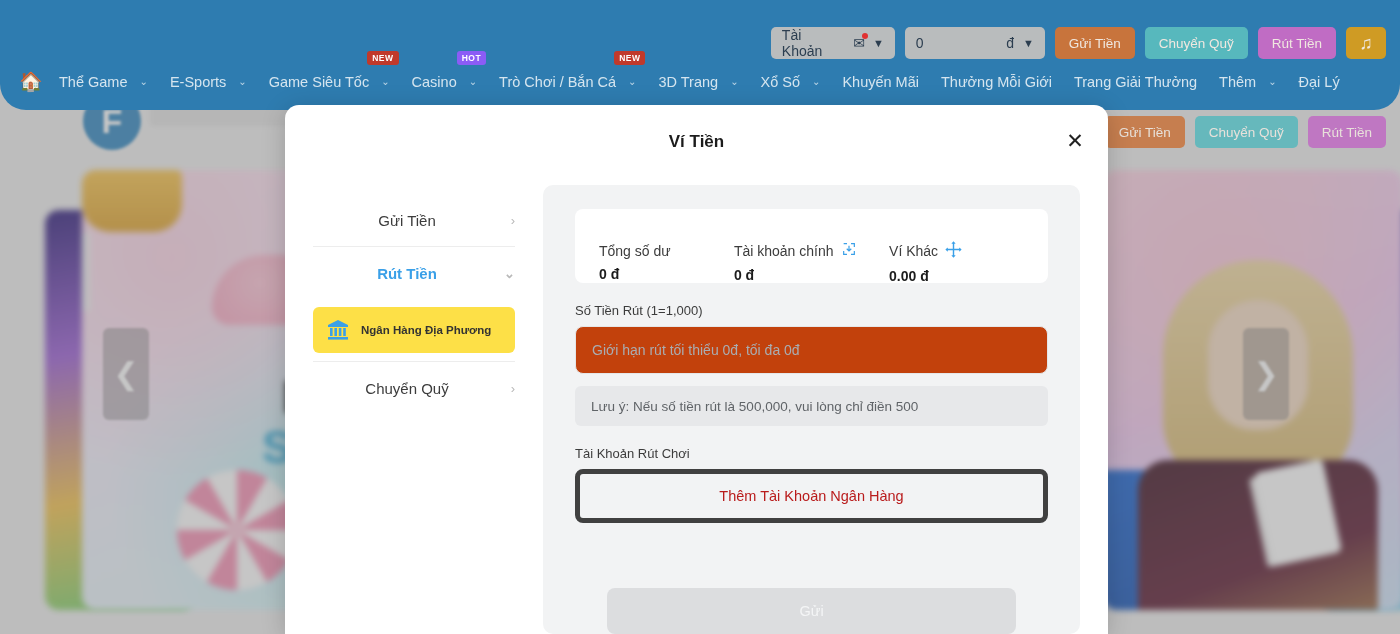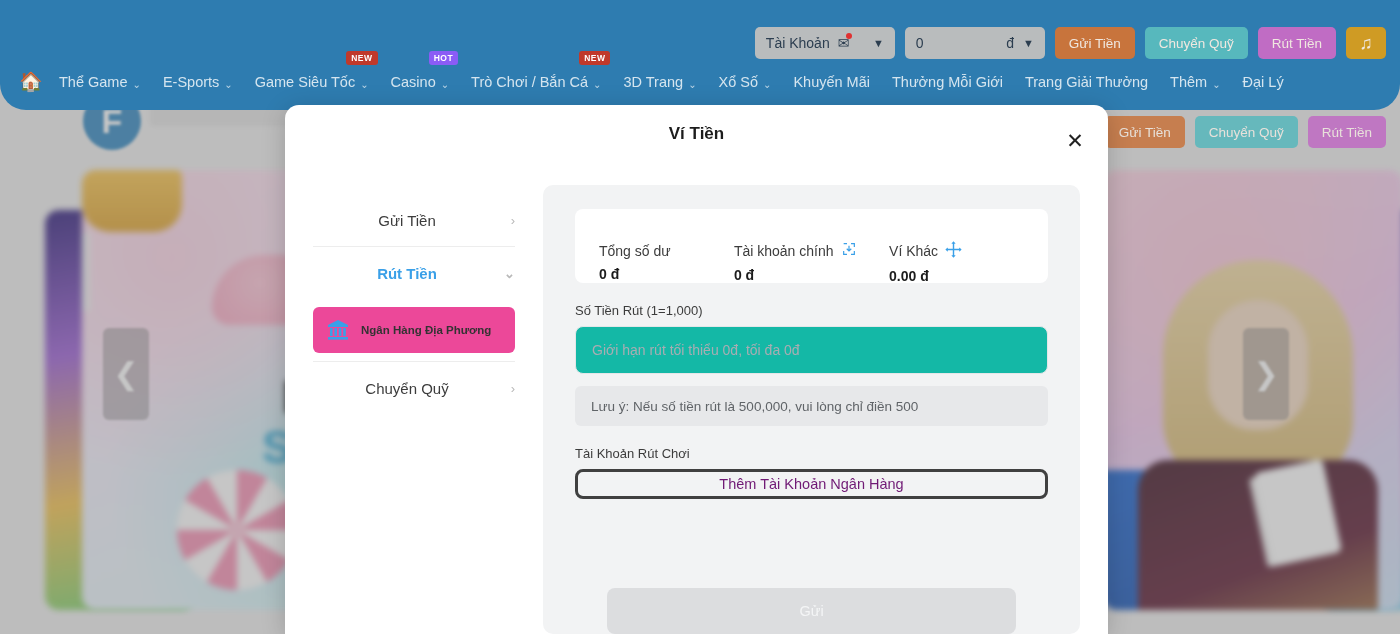--- a/index.html
+++ b/index.html
@@ -110,36 +110,36 @@
     position:absolute; left:24px; top:14px;
     font-size:38px; font-weight:bold; letter-spacing:1px;
     color:#9fb8c9; font-family:"DejaVu Sans", sans-serif;
   }
   .nav {
     position:absolute; left:14px; top:70px; display:flex; align-items:center; gap:0;
   }
   .home-icon { width:34px; display:flex; justify-content:center; color:#cfe0ea; font-size:19px; }
   .nav-item {
     position:relative; color:#d5e5ef; font-size:14.5px; padding:0 11px;
-    white-space:nowrap; display:flex; align-items:flex-end; gap:5px;
+    white-space:nowrap; display:flex; align-items:center; gap:12px;
   }
   .caret { font-size:10px; opacity:.85; }
   .tag {
     position:absolute; top:-23px; right:2px; font-size:8.5px; font-weight:bold;
     color:#fff; padding:2px 5px; border-radius:3px; letter-spacing:.5px;
   }
   .tag.new { background:#c0392b; }
   .tag.hot { background:#8b5cf6; }
 
   .header-right { position:absolute; right:14px; top:27px; display:flex; align-items:center; gap:10px; }
   .pill {
     height:32px; border-radius:5px; background:#b9bcbd; color:#2c3e50;
     display:flex; align-items:center; font-size:14px; padding:0 11px; gap:8px;
   }
-  .pill.account { width:140px; }
+  .pill.account { width:124px; }
   .pill.balance { width:140px; justify-content:space-between; }
   .mail-ico { position:relative; font-size:14px; }
   .mail-dot { position:absolute; right:-3px; top:-2px; width:6px; height:6px; background:#e03131; border-radius:50%; }
   .hbtn {
     height:32px; border-radius:5px; color:#f0e8e0; font-size:13.5px;
     display:flex; align-items:center; justify-content:center; padding:0 14px;
   }
   .hbtn.deposit  { background:#c8743c; }
   .hbtn.transfer { background:#57b8bd; }
   .hbtn.withdraw { background:#c06cc4; }
@@ -149,42 +149,42 @@
   .ghost-btns { position:absolute; right:14px; top:116px; display:flex; gap:10px; z-index:4; filter:blur(.6px); }
   .ghost-btns .hbtn { opacity:.85; }
 
   
   .modal {
     position:absolute; left:285px; top:105px; width:823px; height:529px;
     background:#ffffff; border-radius:14px 14px 0 0; z-index:20;
     overflow:hidden; box-shadow:0 4px 24px rgba(0,0,0,.18);
   }
   .modal-title {
-    position:absolute; top:19px; left:0; width:100%; text-align:center;
+    position:absolute; top:27px; left:0; width:100%; text-align:center;
     font-size:17px; font-weight:bold; color:#1c1c1c;
   }
   .modal-close {
     position:absolute; right:20px; top:22px; width:26px; height:26px;
     display:flex; align-items:center; justify-content:center;
     font-size:21px; color:#222; line-height:1;
   }
 
   .modal-body { position:absolute; left:0; top:68px; width:100%; bottom:0; display:flex; }
 
   
   .wallet-nav { width:258px; padding:22px 28px 0 28px; }
   .wnav-row {
     height:52px; display:flex; align-items:center; justify-content:space-between;
     font-size:15px; color:#3c3c3c; border-bottom:1px solid #ededed;
   }
   .wnav-row.active { color:#3aa0e8; font-weight:bold; }
   .wnav-row .label { flex:1; text-align:center; }
   .wnav-row .chev { width:14px; text-align:right; color:#b9b9b9; font-size:13px; }
   .wnav-sub {
-    margin:8px 0; height:46px; background:#ec4899; border-radius:6px;
+    margin:8px 0; height:46px; background:#fde047; border-radius:6px;
     display:flex; align-items:center; gap:10px; padding:0 12px;
     border-bottom:1px solid transparent;
   }
   .wnav-sub .sub-label { font-size:11.5px; font-weight:bold; color:#333; }
   .bank-ico { width:26px; height:26px; display:flex; align-items:center; justify-content:center; }
   .divider-line { height:1px; background:#ededed; }
 
   
   .wallet-panel { flex:1; padding:12px 28px 0 0; }
   .panel-inner {
@@ -195,33 +195,33 @@
     background:#fff; border-radius:8px; height:74px;
     display:flex; align-items:center; padding:0 24px;
   }
   .bal-col { flex:1;margin-top:32px; }
   .bal-col.c2 { flex:1.15; }
   .bal-label { font-size:14px; color:#3c3c3c; display:flex; align-items:center; gap:7px; }
   .bal-value { font-size:14px; font-weight:bold; color:#1c1c1c; margin-top:7px; }
 
   .field-label { font-size:13px; color:#3c3c3c; margin:20px 0 8px 0; }
   .amount-input {
-    width:100%; height:48px; background:#14b8a6; border:1px solid #e4e6e8;
+    width:100%; height:48px; background:#c2410c; border:1px solid #e4e6e8;
     border-radius:8px; padding:0 16px; font-size:14px; color:#1c1c1c;
     font-family:"Liberation Sans", sans-serif;
   }
   .amount-input::placeholder { color:#a9adb2; }
   .note-box {
     margin-top:12px; height:40px; background:#e7e8ea; border-radius:6px;
     display:flex; align-items:center; padding:0 16px;
     font-size:13.5px; color:#606468;
   }
   .add-bank-btn {
-    width:100%; height:30px; border:3px solid #404040; border-radius:8px;
-    background:transparent; color:#701a75; font-size:14.5px;
+    width:100%; height:54px; border:5px solid #404040; border-radius:8px;
+    background:transparent; color:#b91c1c; font-size:14.5px;
     display:flex; align-items:center; justify-content:center;
     font-family:"Liberation Sans", sans-serif;
   }
   .submit-btn {
     position:absolute; left:32px; right:32px; bottom:0; height:46px;
     background:#dcdddf; color:#f4f5f6; border:none; border-radius:8px;
     font-size:14.5px; font-family:"Liberation Sans", sans-serif;
   }
   .panel-rel { position:relative; height:100%; }
 </style>

